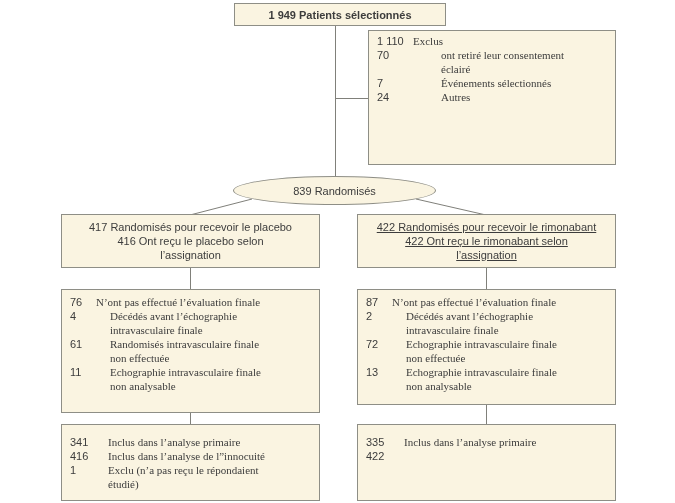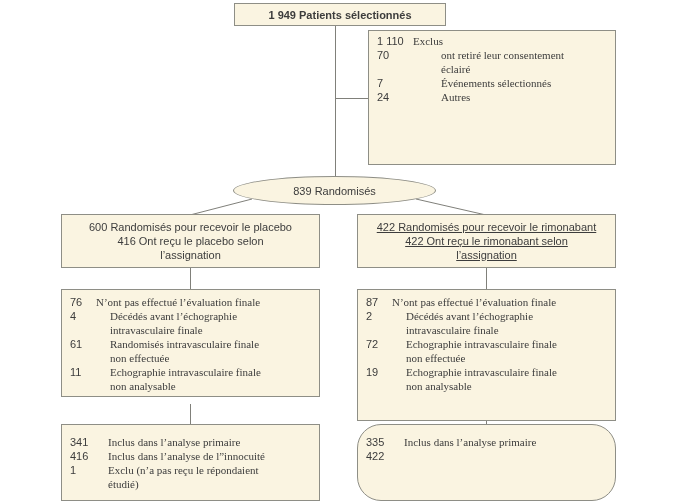--- a/index.html
+++ b/index.html
@@ -25,24 +25,24 @@
   .excl .num.lvl1{width:60px}
   .noeval .num.lvl0{width:22px}
   .noeval .num.lvl1{width:36px}
   .analysis .num.lvl0{width:34px}
 
   #box-selected{left:234px;top:3px;width:212px;height:23px;font-weight:bold;}
   #box-excluded{left:368px;top:30px;width:248px;height:135px;}
   #ellipse-randomized{left:233px;top:176px;width:203px;height:29px;}
   #box-placebo-arm{left:61px;top:214px;width:259px;height:54px;}
   #box-rimonabant-arm{left:357px;top:214px;width:259px;height:54px;text-decoration:underline;}
-  #box-placebo-noeval{left:61px;top:289px;width:259px;height:108px;}
-  #box-rimonabant-noeval{left:357px;top:289px;width:259px;height:132px;}
+  #box-placebo-noeval{left:61px;top:289px;width:259px;height:124px;}
+  #box-rimonabant-noeval{left:357px;top:289px;width:259px;height:116px;}
   #box-placebo-analysis{left:61px;top:424px;width:259px;height:77px;}
-  #box-rimonabant-analysis{left:357px;top:424px;width:259px;height:77px;border-radius:24px;}
+  #box-rimonabant-analysis{left:357px;top:424px;width:259px;height:77px;}
 </style>
 </head>
 <body>
 
 <div class="canvas">
 
   <svg class="lines" viewBox="0 0 675 503" xmlns="http://www.w3.org/2000/svg">
     <g stroke="#80807a" stroke-width="1" fill="none">
       <line x1="335.5" y1="26" x2="335.5" y2="177" shape-rendering="crispEdges"></line>
       <line x1="335.5" y1="98.5" x2="368" y2="98.5" shape-rendering="crispEdges"></line>
@@ -72,21 +72,21 @@
         <span class="txt">Événements sélectionnés</span>
       </div>
       <div class="row">
         <span class="num lvl1">24</span>
         <span class="txt">Autres</span>
       </div>
     </div>
 
   <div id="ellipse-randomized" class="flowbox ellipse center">839 Randomisés</div>
 
-  <div id="box-placebo-arm" class="flowbox center">600 Randomisés pour recevoir le placebo
+  <div id="box-placebo-arm" class="flowbox center">417 Randomisés pour recevoir le placebo
 416 Ont reçu le placebo selon
 l’assignation</div>
 
   <div id="box-rimonabant-arm" class="flowbox center">422 Randomisés pour recevoir le rimonabant
 422 Ont reçu le rimonabant selon
 l’assignation</div>
 
   <div id="box-placebo-noeval" class="flowbox noeval p-eval">
       <div class="row">
         <span class="num lvl0">76</span>
@@ -118,21 +118,21 @@
         <span class="num lvl1">2</span>
         <span class="txt">Décédés avant l’échographie
 intravasculaire finale</span>
       </div>
       <div class="row">
         <span class="num lvl1">72</span>
         <span class="txt">Echographie intravasculaire finale
 non effectuée</span>
       </div>
       <div class="row">
-        <span class="num lvl1">19</span>
+        <span class="num lvl1">13</span>
         <span class="txt">Echographie intravasculaire finale
 non analysable</span>
       </div>
     </div>
 
   <div id="box-placebo-analysis" class="flowbox analysis p-analysis">
       <div class="row">
         <span class="num lvl0">341</span>
         <span class="txt">Inclus dans l’analyse primaire</span>
       </div>

